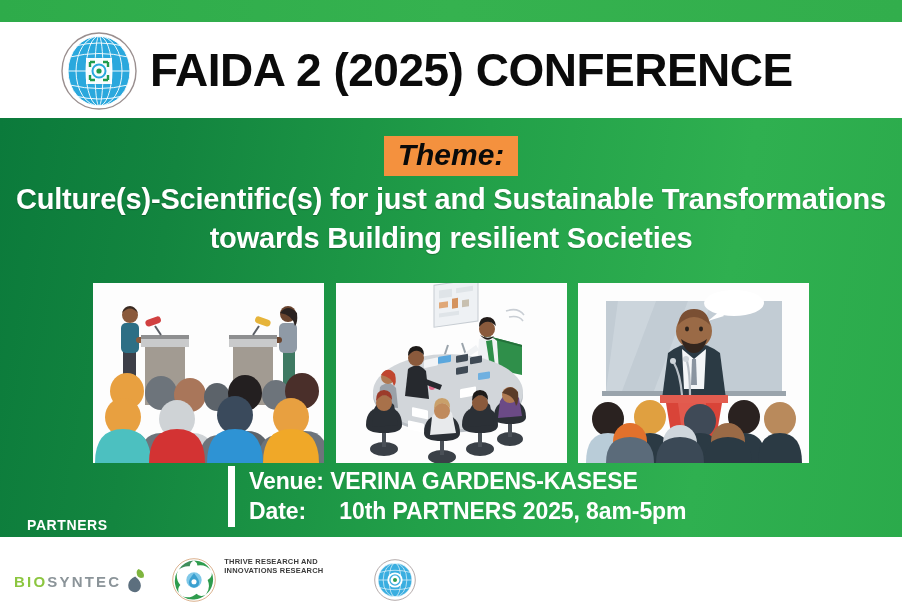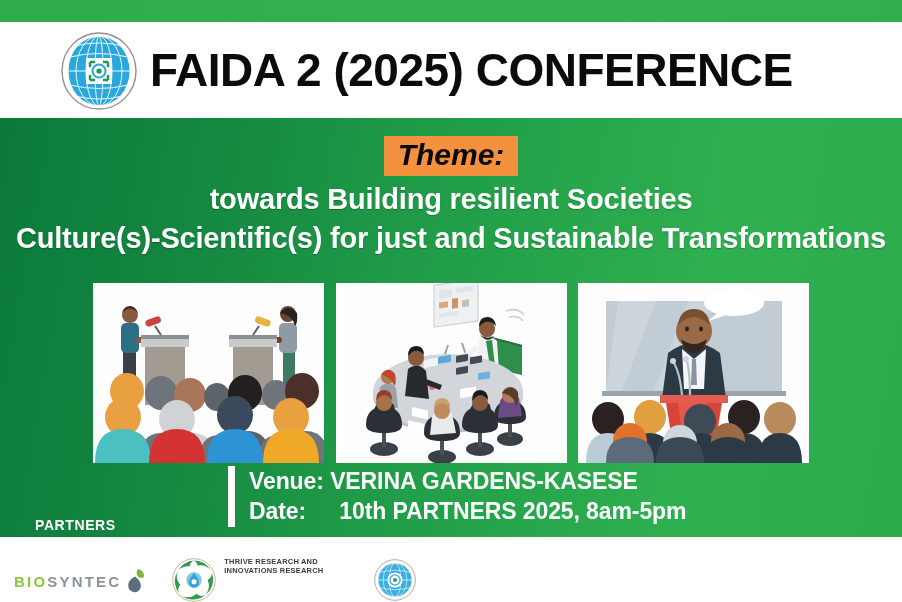--- a/index.html
+++ b/index.html
@@ -133,21 +133,21 @@
     line-height: 1.32;
     letter-spacing: -0.1px;
   }
   .venue-row { white-space: nowrap; }
   .venue-key { display: inline-block; }
   .venue-date-key { display: inline-block; min-width: 84px; }
 
   
   .partners-label {
     position: absolute;
-    left: 35px; top: 399px;
+    left: 27px; top: 399px;
     color: #ffffff;
     font-weight: bold;
     font-size: 14px;
     letter-spacing: 0.6px;
   }
 
   
   .bottom-band {
     position: absolute;
     left: 0; top: 537px;
@@ -225,22 +225,22 @@
     <div class="header-title">FAIDA 2  (2025) CONFERENCE</div>
   </div>
 
   <div class="green-body">
 
     <div class="theme-label-wrap">
       <span class="theme-label">Theme:</span>
     </div>
 
     <div class="theme-text">
+      <span class="theme-line">Culture(s)-Scientific(s) for just and Sustainable Transformations</span>
       <span class="theme-line">towards Building resilient Societies</span>
-      <span class="theme-line">Culture(s)-Scientific(s) for just and Sustainable Transformations</span>
     </div>
 
     <div class="panels">
 
       <div class="panel">
         <svg viewBox="0 0 231 180" width="231" height="180">
           <rect x="0" y="0" width="231" height="180" fill="#fdfdfd"></rect>
 
           <g>
             <rect x="30" y="66" width="13" height="38" fill="#3d3f48"></rect>

